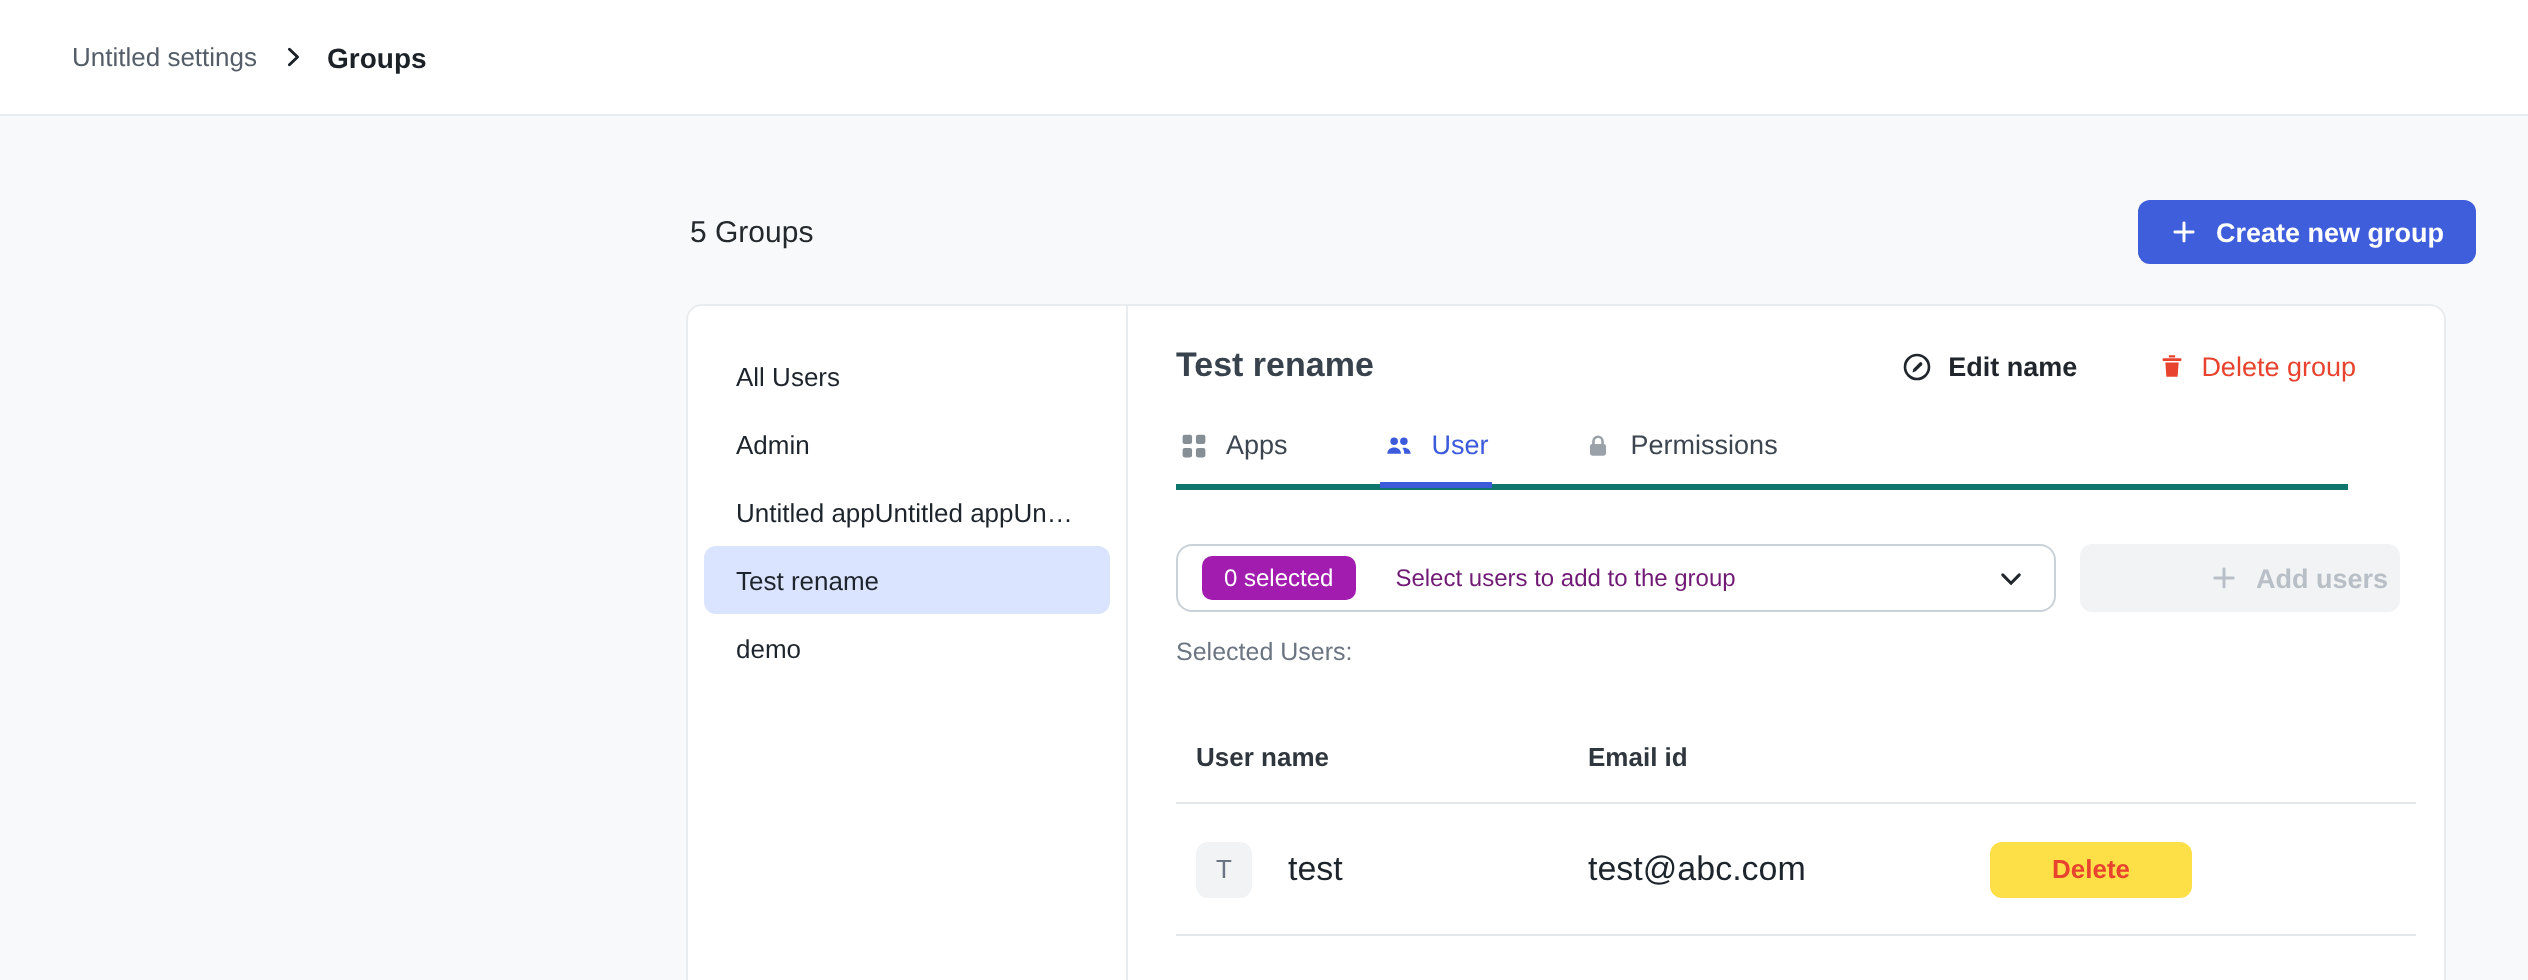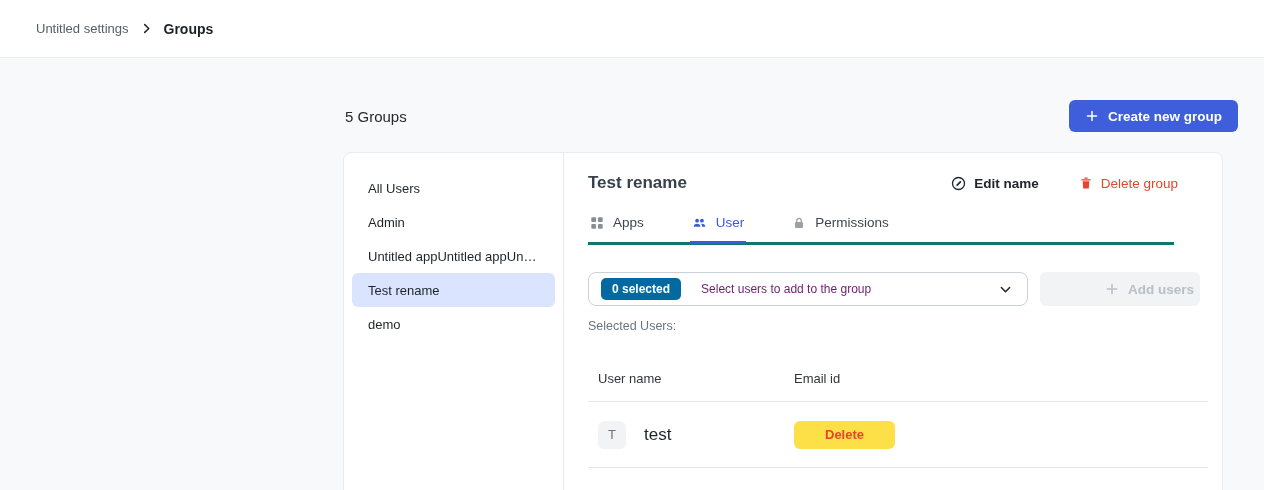--- a/index.html
+++ b/index.html
@@ -71,36 +71,36 @@
   .tab.active { color:#3b5bdb; border-bottom-color:#3b5bdb; }
 
   
   .add-row { margin-top:27px; margin-right:8px; display:flex; gap:12px; }
   .select-box {
     width:440px; height:34px; border:1px solid #cbd1d8; border-radius:8px;
     background:#fff; display:flex; align-items:center; padding:0 14px 0 12px; gap:20px;
     cursor:pointer;
   }
   .select-badge {
-    background:#0369a1; color:#ffffff; font-size:12px; font-weight:700;
+    background:#a21caf; color:#ffffff; font-size:12px; font-weight:400;
     padding:4px 11px; border-radius:5px; white-space:nowrap;text-align:center;
   }
   .select-placeholder { font-size:12px; color:#701a75; flex:1; }
   .btn-addusers {
     width:160px; height:34px; background:#f1f3f5; border:none; border-radius:6px;
     color:#b8bfc7; font-family:inherit; font-weight:700; font-size:13.5px;
     display:flex; align-items:center; justify-content:flex-end; gap:9px; cursor:default;
   }
   .selected-users-label { margin-top:13px; font-size:12.5px; color:#6b7480; }
 
   
   .users-table { margin-top:38px; }
   .table-head {
     display:flex; padding:0 0 15px 10px; border-bottom:1px solid #e4e7ea;
-    font-size:13px; font-weight:400; color:#2f363d;
+    font-size:13px; font-weight:700; color:#2f363d;
   }
   .col-user { width:196px; }
   .col-email { width:201px; }
   .table-row {
     display:flex; align-items:center; height:66px; padding-left:10px;
     border-bottom:1px solid #e4e7ea;
   }
   .row-user { width:196px; display:flex; align-items:center; gap:18px; }
   .avatar {
     width:28px; height:28px; background:#f1f3f5; border-radius:6px;
@@ -245,18 +245,19 @@
     <div class="users-table">
       <div class="table-head">
         <span class="col-user">User name</span>
         <span class="col-email">Email id</span>
       </div>
       <div class="table-row">
         <div class="row-user">
           <span class="avatar">T</span>
           <span class="cell-name">test</span>
         </div>
+        <span class="cell-email col-email">test@abc.com</span>
         <button class="btn-delete">Delete</button>
       </div>
     </div>
 
   </div>
 </div>
 
 </body></html>

